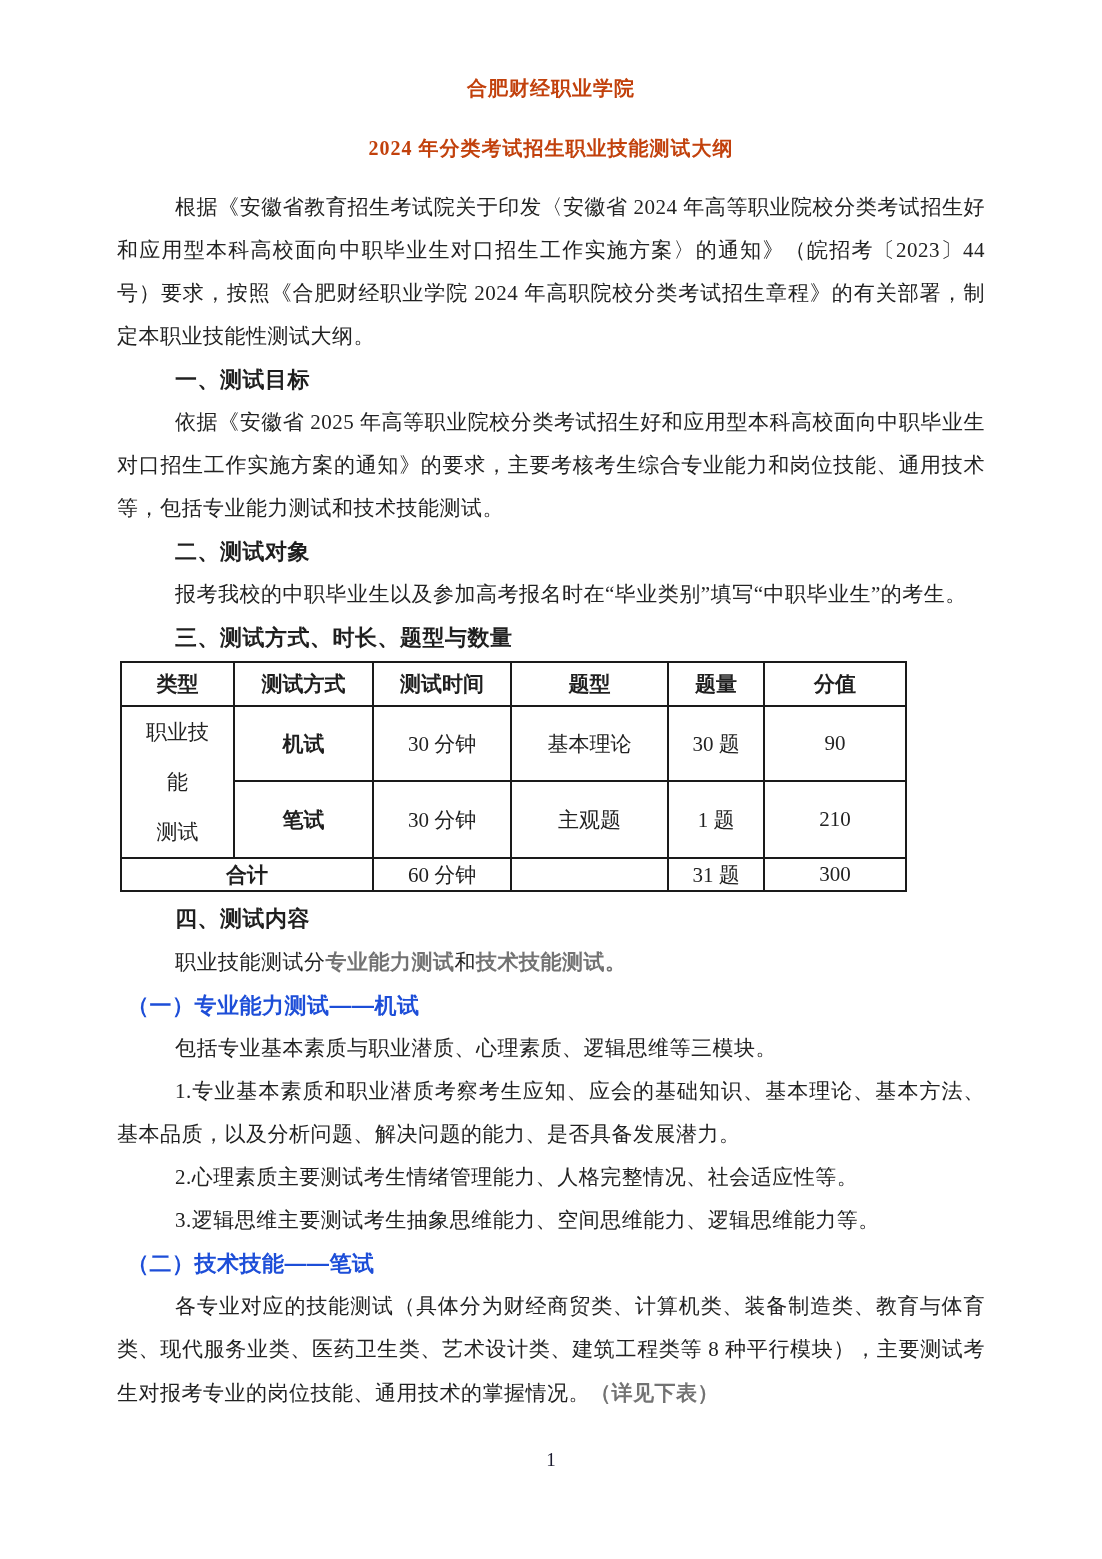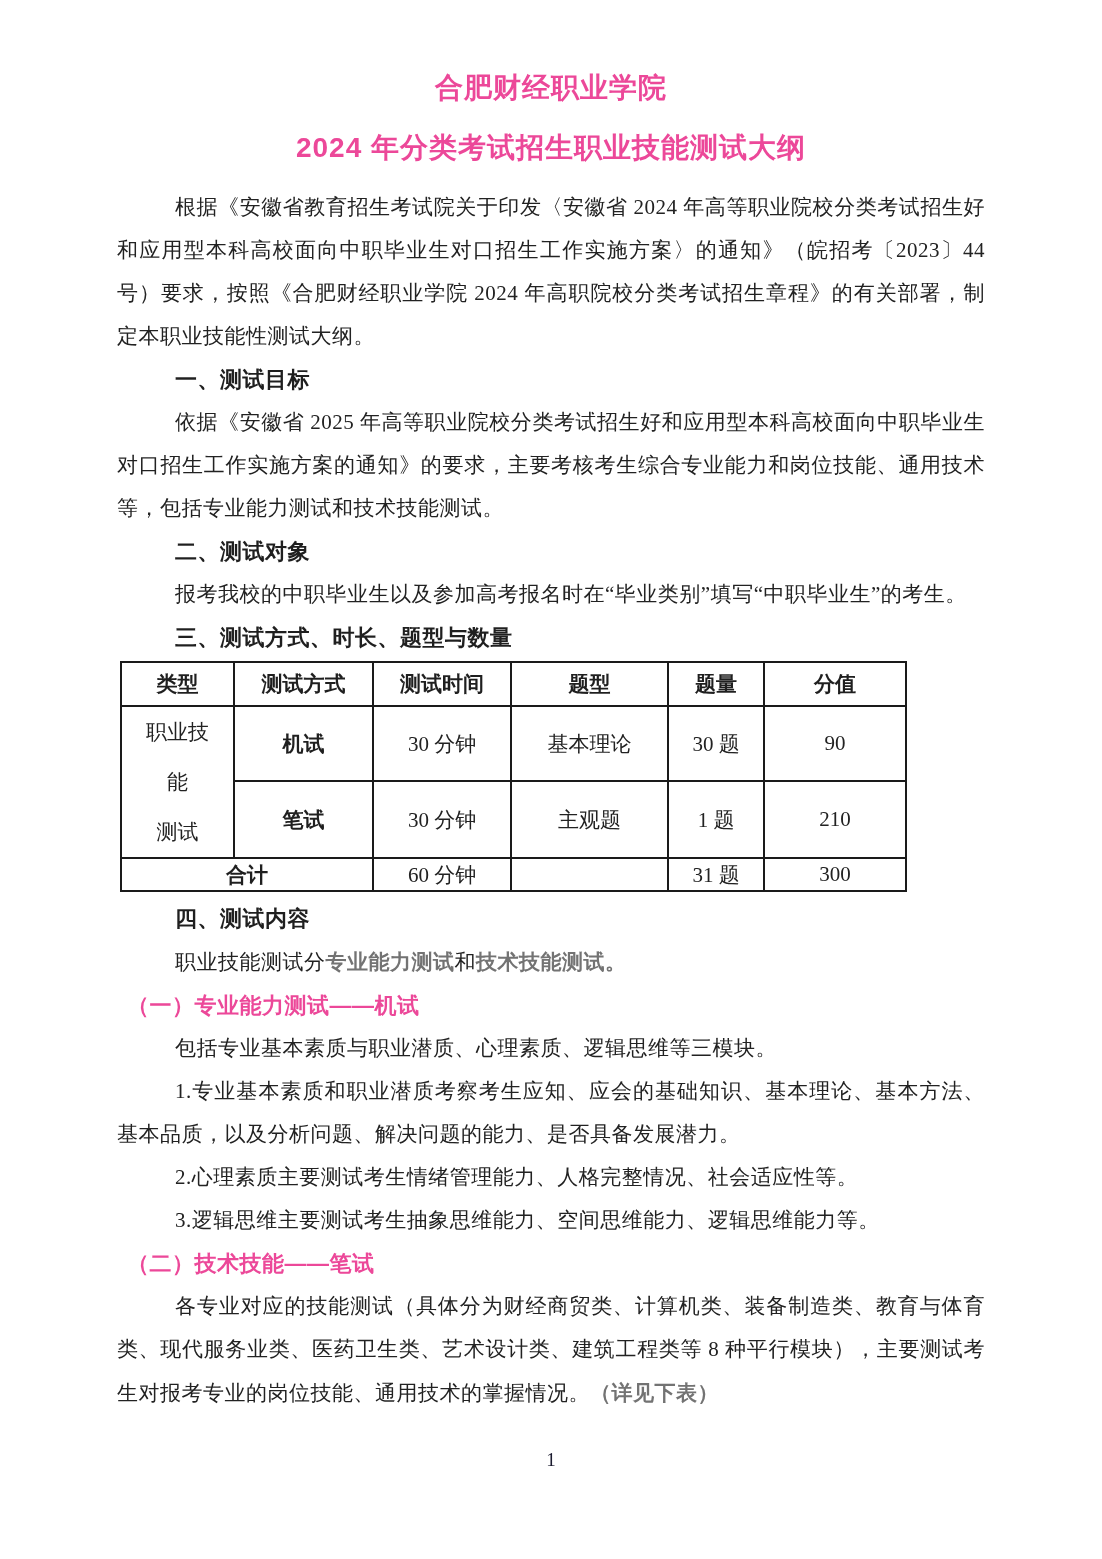--- a/index.html
+++ b/index.html
@@ -12,25 +12,25 @@
     background: #ffffff;
     color: #222222;
     font-family: "Liberation Serif", "DejaVu Serif", serif;
     overflow: hidden;
   }
   .doc-head {
     padding-top: 58px;
     text-align: center;
   }
   .doc-title, .doc-subtitle {
-    font-family: Liberation Sans, sans-serif;
+    font-family: Liberation Serif, serif;
     font-weight: bold;
-    font-size: 28px;
+    font-size: 20px;
     line-height: 60px;
-    color: #ec4899;
+    color: #c2410c;
     letter-spacing: 1px;
   }
   .doc-body {
     margin: 8px 117px 0 117px;
   }
   .para {
     font-size: 21px;
     line-height: 43px;
     text-align: justify;
     text-indent: 58px;
@@ -45,21 +45,21 @@
     letter-spacing: 0.5px;
     color: #1f1f1f;
   }
   .heading-sub {
     font-family: "Liberation Sans", "DejaVu Sans", sans-serif;
     font-weight: bold;
     font-size: 22px;
     line-height: 43px;
     margin-left: 10px;
     letter-spacing: 0.5px;
-    color: #ec4899;
+    color: #1d4ed8;
   }
   .bold-inline {
     font-family: Liberation Sans, sans-serif;
     font-weight: bold;
     color: #737373;
   }
   table.score-table {
     border-collapse: collapse;
     margin: 2px 0 5px 3px;
     table-layout: fixed;

